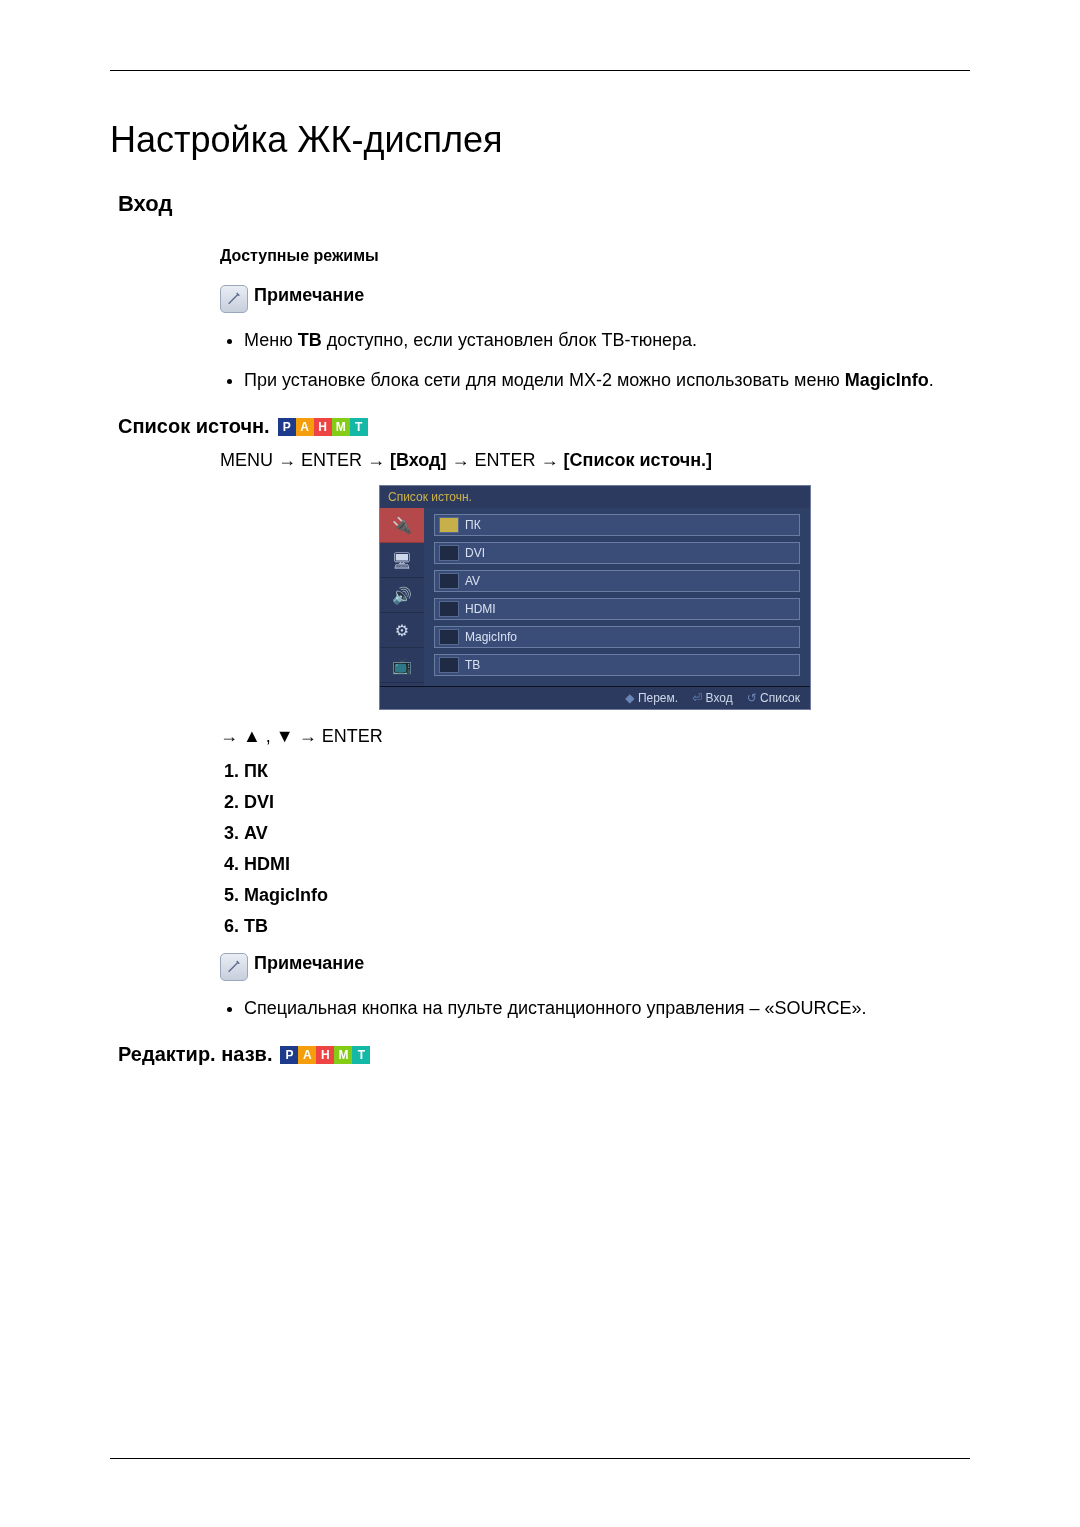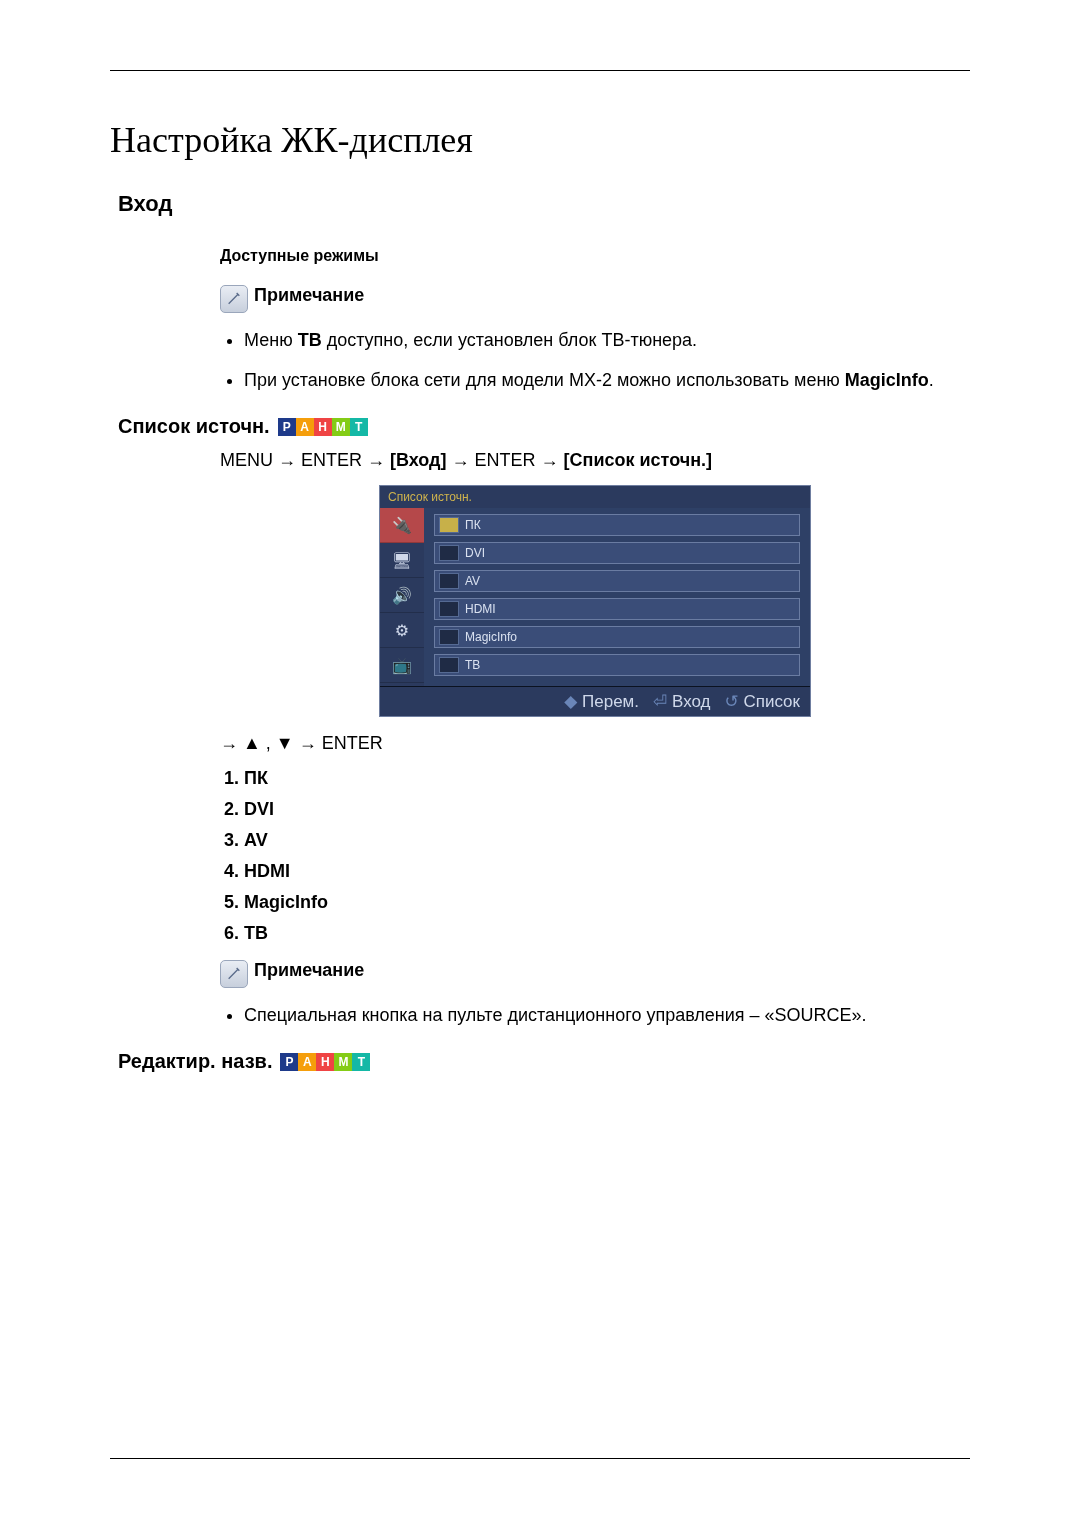--- a/index.html
+++ b/index.html
@@ -23,21 +23,21 @@
   }
   .bottom-rule {
     border: none;
     border-top: 1px solid #000;
     position: absolute;
     left: 110px;
     right: 110px;
     bottom: 60px;
   }
   h1.page-title {
-    font-family: Liberation Serif, serif;
+    font-family: Liberation Sans, sans-serif;
     font-size: 36px;
     font-weight: normal;
     margin: 0 0 30px 0;
   }
   h2.section-h2 {
     font-family: Arial, sans-serif;
     font-size: 22px;
     font-weight: bold;
     margin: 0 0 30px 8px;
   }
@@ -149,21 +149,21 @@
   .osd-row .chip {
     width: 18px; height: 14px;
     background:#1f2b45;
     margin: 0 6px 0 4px;
     border:1px solid #556a93;
   }
   .osd-row.active .chip { background:#c7b049; }
   .osd-footer {
     background:#2b3a5e;
     color:#cfd8ea;
-    font-size:17px;
+    font-size:12px;
     padding: 4px 10px;
     display:flex;
     justify-content:flex-end;
     gap: 14px;
     border-top:1px solid #0b1220;
   }
   .osd-footer .k-move::before { content:"◆ "; color:#6a86b8;}
   .osd-footer .k-enter::before { content:"⏎ "; color:#6a86b8;}
   .osd-footer .k-return::before { content:"↺ "; color:#6a86b8;}
   .arrow-line {

